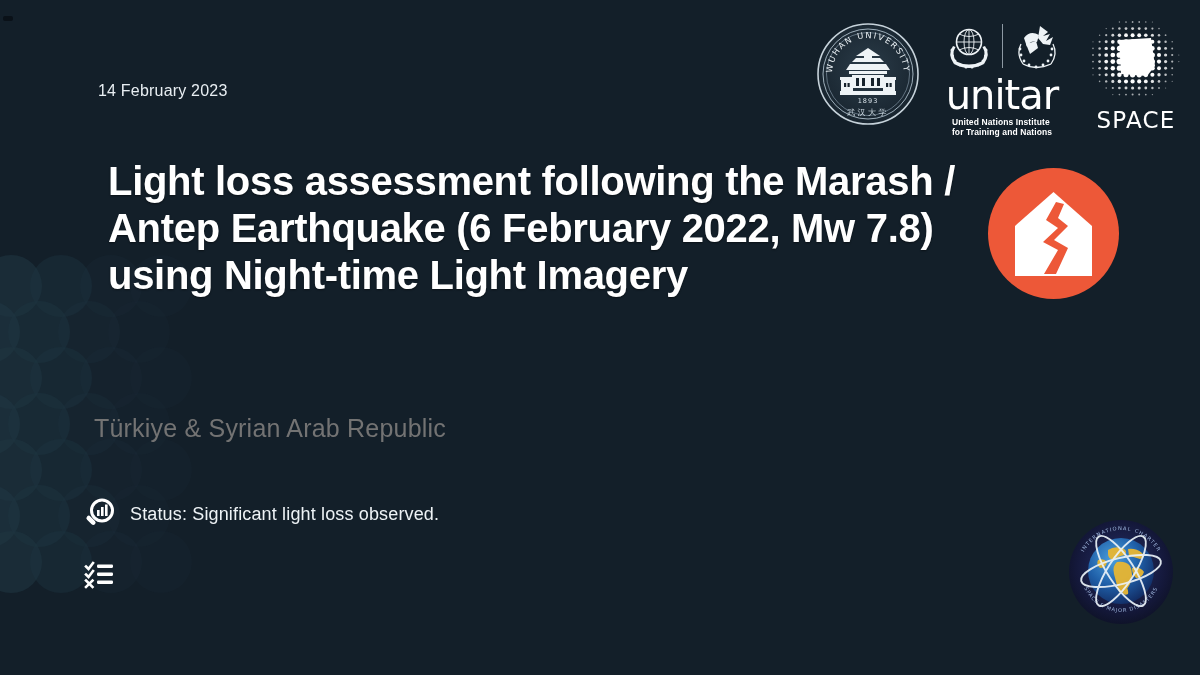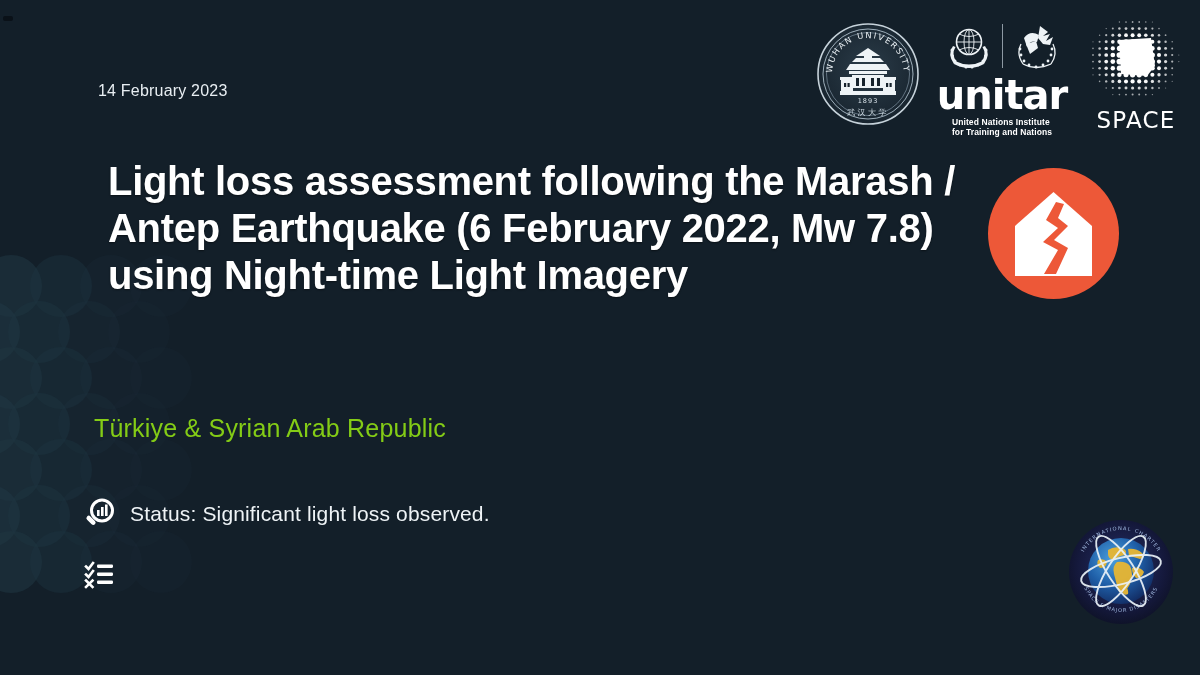--- a/index.html
+++ b/index.html
@@ -51,21 +51,21 @@
   #wuhan-seal { position:relative; width:104px; height:104px; margin-top:4px; }
 
   
   #unitar-logo {
     position:relative; width:132px; height:120px;
     display:flex; flex-direction:column; align-items:center;
   }
   #unitar-emblems { display:flex; align-items:center; gap:7px; height:56px; }
   #unitar-divider { width:1px; height:44px; background:#8d99a3; }
   #unitar-word {
-    font-size:40px; font-weight:700; color:#ffffff;
+    font-size:40px; font-weight:400; color:#ffffff;
     letter-spacing:-1px; line-height:.95; margin-top:2px;
     font-family:"DejaVu Sans", sans-serif;
   }
   #unitar-sub {
     font-size:8.5px; font-weight:bold; color:#ffffff;
     text-align:left; line-height:1.25; margin-top:3px;
     letter-spacing:.1px;
   }
 
   
@@ -95,28 +95,28 @@
 
   
   #eq-badge {
     position:absolute; left:988px; top:168px;
     width:131px; height:131px; border-radius:50%;
   }
 
   
   #subtitle {
     position:absolute; left:94px; top:414px;
-    font-size:25px; color:#84cc16; letter-spacing:.2px;
+    font-size:25px; color:#737373; letter-spacing:.2px;
   }
 
   
   .status-line {
     position:absolute; left:82px;
     display:flex; align-items:center; gap:14px;
-    color:#eef3f6; font-size:21px; letter-spacing:.15px;
+    color:#eef3f6; font-size:18px; letter-spacing:.15px;
   }
   #status-1 { top:497px; }
   #status-2 { top:557px; }
   .status-icon { width:34px; height:34px; flex:0 0 34px; display:block; }
   .status-text { white-space:nowrap; }
 
   
   #charter-logo {
     position:absolute; left:1062px; top:516px;
     width:118px; height:110px;

